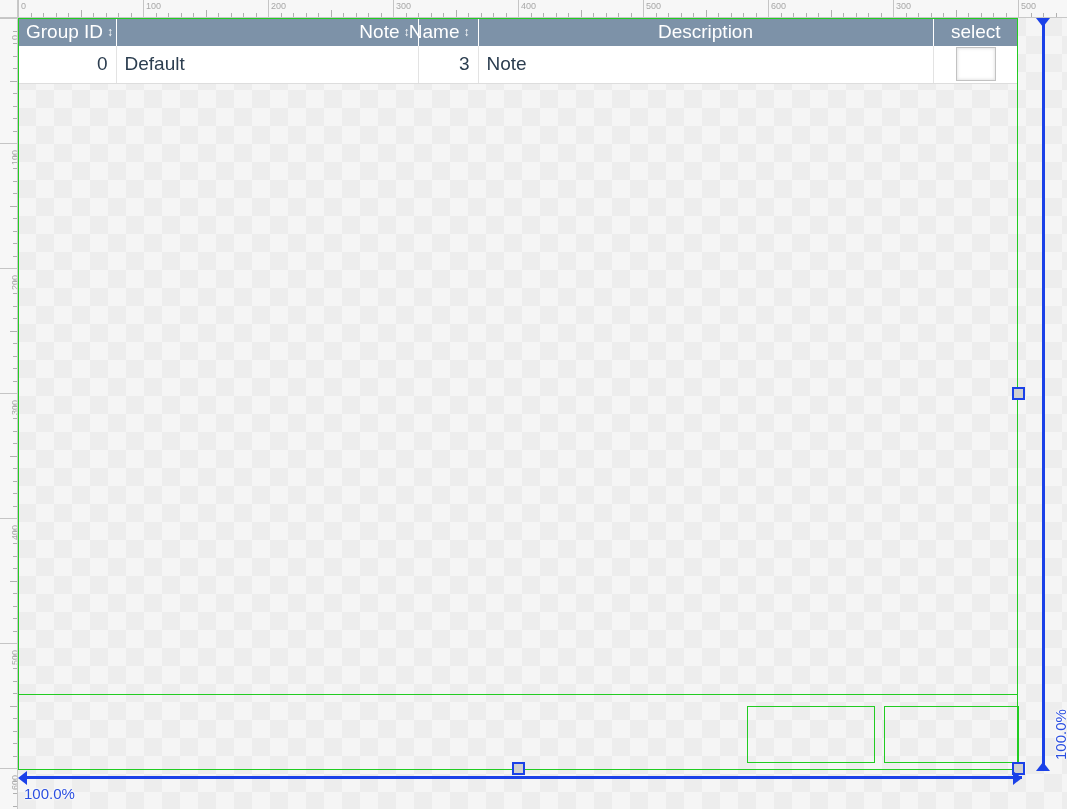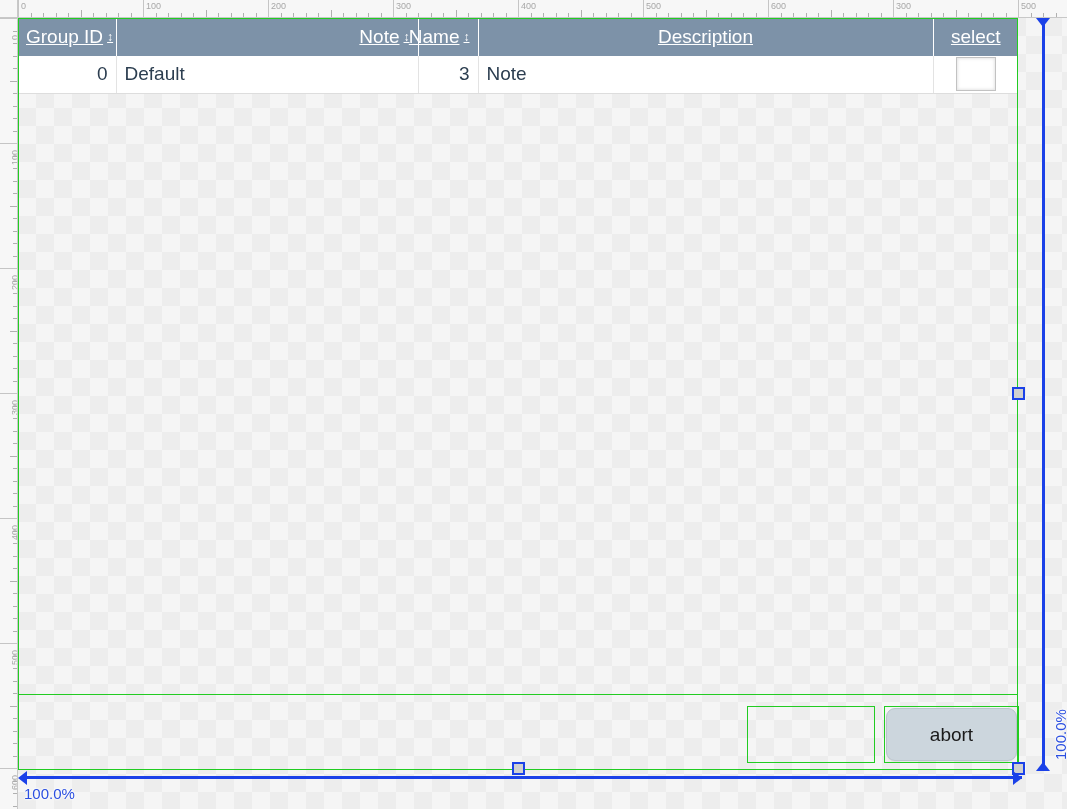--- a/index.html
+++ b/index.html
@@ -100,27 +100,26 @@
   table.grid {
     border-collapse: collapse;
     width: 1000px;
     table-layout: fixed;
   }
   table.grid thead th {
     background: #7d92a8;
     color: #ffffff;
     font-size: 19px;
     font-weight: normal;
-    height: 38px;
+    height: 28px;
     padding: 0 8px;
     border-right: 1px solid #ffffff;
     box-sizing: border-box;
     white-space: nowrap;
     font-family: "Liberation Sans", sans-serif;
-    text-decoration: underline;
   }
   table.grid thead th:last-child { border-right: none; }
   table.grid thead th .hdr {
     display: flex;
     align-items: center;
     justify-content: flex-end;
     gap: 4px;
   }
   table.grid thead th.col-desc .hdr { justify-content: center; }
   table.grid thead th.col-select .hdr { justify-content: center; }
@@ -274,23 +273,20 @@
             <td class="num">3</td>
             <td class="txt">Note</td>
             <td class="ctr">
               <span class="cellbox"></span>
             </td>
           </tr>
         </tbody>
       </table>
     </div>
 
-    <div class="btn" style="left:868px; top:690px; width:131px; height:53px;">
-      <span>abort</span>
-    </div>
 
     <div class="sel-rect" style="left:0px; top:0px; width:1000px; height:752px;"></div>
 
     <div class="sel-line-h" style="left:0px; top:676px; width:1000px;"></div>
 
     <div class="sel-rect" style="left:729px; top:688px; width:128px; height:57px;"></div>
 
     <div class="sel-rect" style="left:866px; top:688px; width:135px; height:57px;"></div>
 
     <div class="handle" style="left:994px; top:369px;"></div>

